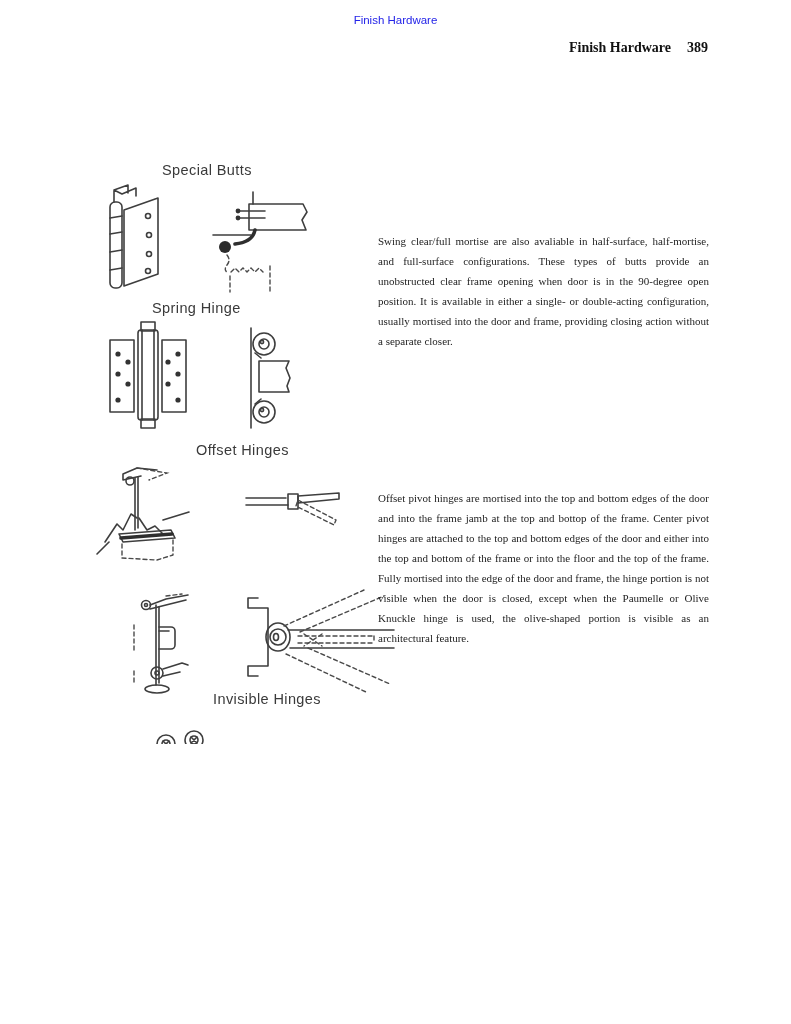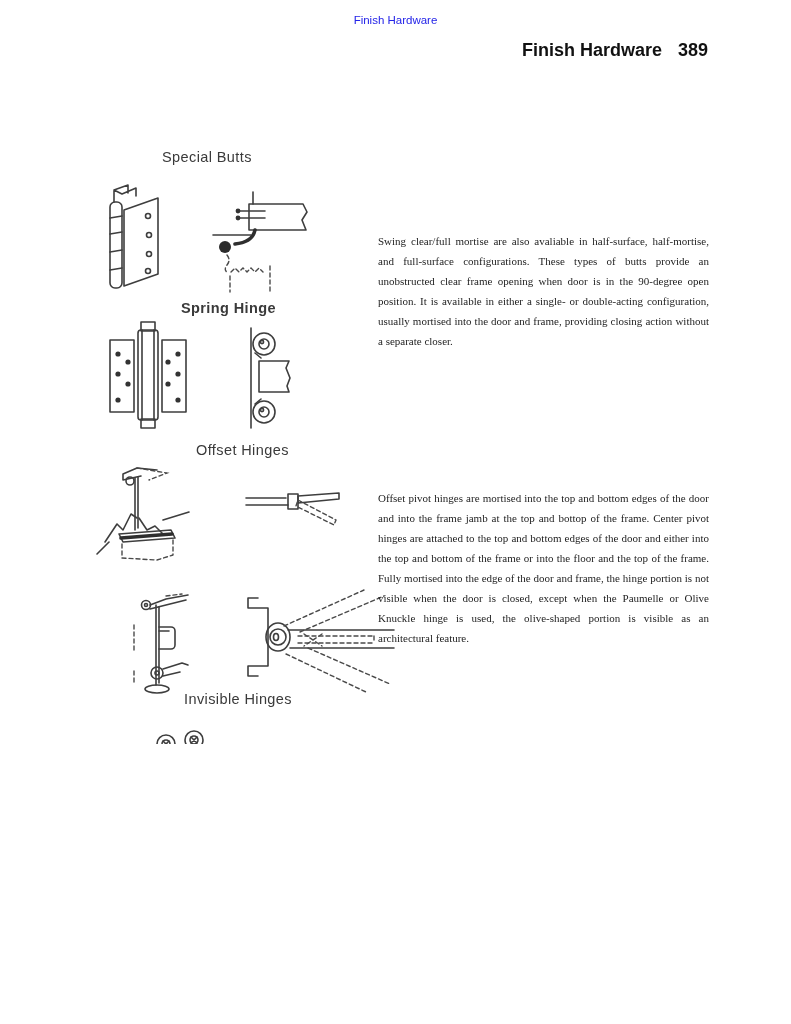--- a/index.html
+++ b/index.html
@@ -9,21 +9,21 @@
     position:relative; width:791px; height:744px; background:#ffffff;
     overflow:hidden; color:#1f1f1f;
   }
   .top-link {
     position:absolute; top:14px; left:0; width:100%; text-align:center;
     font-family:"Liberation Sans", sans-serif; font-size:11.5px;
     color:#2323e8; cursor:pointer;
   }
   .running-header {
     position:absolute; top:40px; right:83px;
-    font-family:Liberation Sans, sans-serif; font-size:18px;
+    font-family:Liberation Serif, serif; font-size:14px;
     font-weight:bold; color:#111;
   }
   .running-header .pgnum { margin-left:16px; }
   .section-heading {
     position:absolute; top:80px; left:84px;
     font-family:"Liberation Sans", sans-serif; font-size:14px;
     font-weight:bold; color:#111;
   }
   .intro {
     position:absolute; top:103px; left:148px; width:560px;
@@ -52,24 +52,24 @@
 <div class="page">
 
   <div class="top-link">Finish Hardware</div>
 
   <div class="running-header">
     <span>Finish Hardware</span><span class="pgnum">389</span>
   </div>
 
 
 
-  <div class="fig-label" style="top:149px; left:162px;">Special Butts</div>
-  <div class="fig-label" style="top:300px; left:181px;font-weight:bold;">Spring Hinge</div>
+  <div class="fig-label" style="top:162px; left:162px;">Special Butts</div>
+  <div class="fig-label" style="top:300px; left:152px;">Spring Hinge</div>
   <div class="fig-label" style="top:442px; left:196px;">Offset Hinges</div>
-  <div class="fig-label" style="top:691px; left:184px;">Invisible Hinges</div>
+  <div class="fig-label" style="top:691px; left:213px;">Invisible Hinges</div>
 
   <div class="fig" style="top:182px; left:106px;">
     <svg width="62" height="108" viewBox="0 0 62 108">
       <path class="ln" d="M8,20 L8,8 L22,3 L22,11 M8,8 L16,12 L30,6 L30,14"></path>
       <rect class="ln" x="4" y="20" width="12" height="86" rx="5"></rect>
       <path class="ln" d="M4,36 L16,34 M4,52 L16,50 M4,70 L16,68 M4,88 L16,86"></path>
       <polygon class="ln" points="18,28 52,16 52,92 18,104"></polygon>
       <circle class="ln" cx="42" cy="34" r="2.5"></circle>
       <circle class="ln" cx="43" cy="53" r="2.5"></circle>
       <circle class="ln" cx="43" cy="72" r="2.5"></circle>

